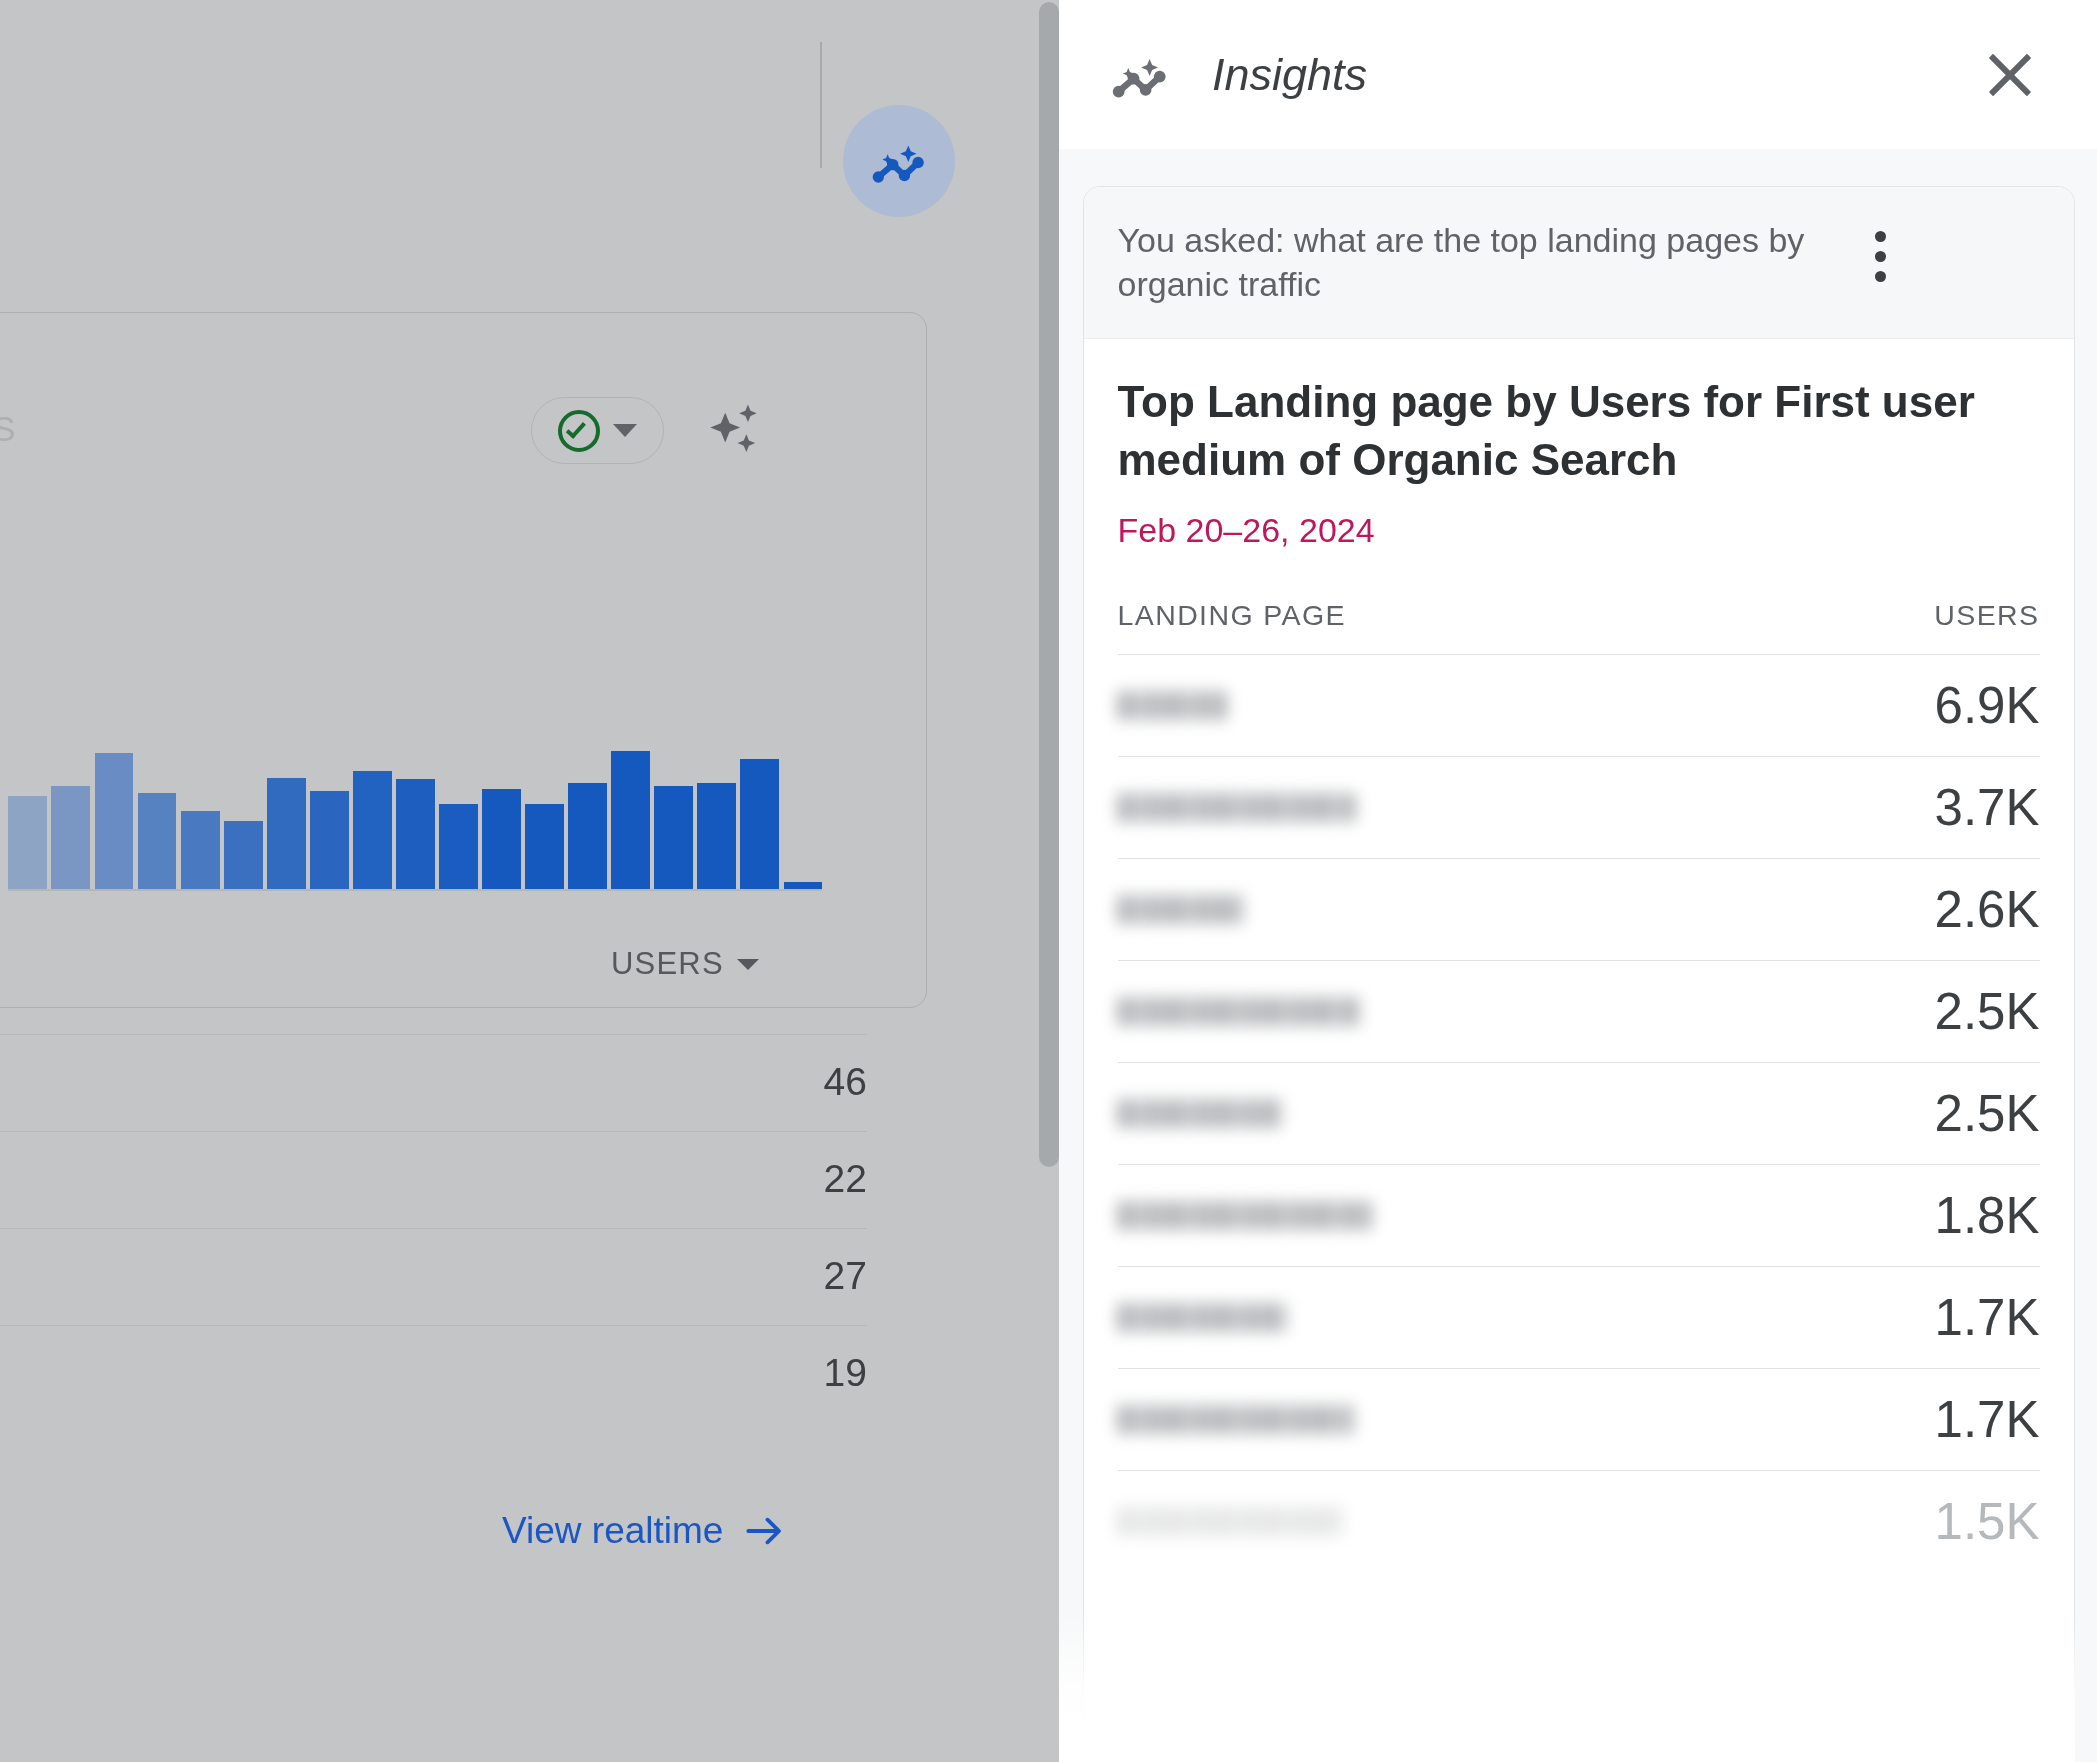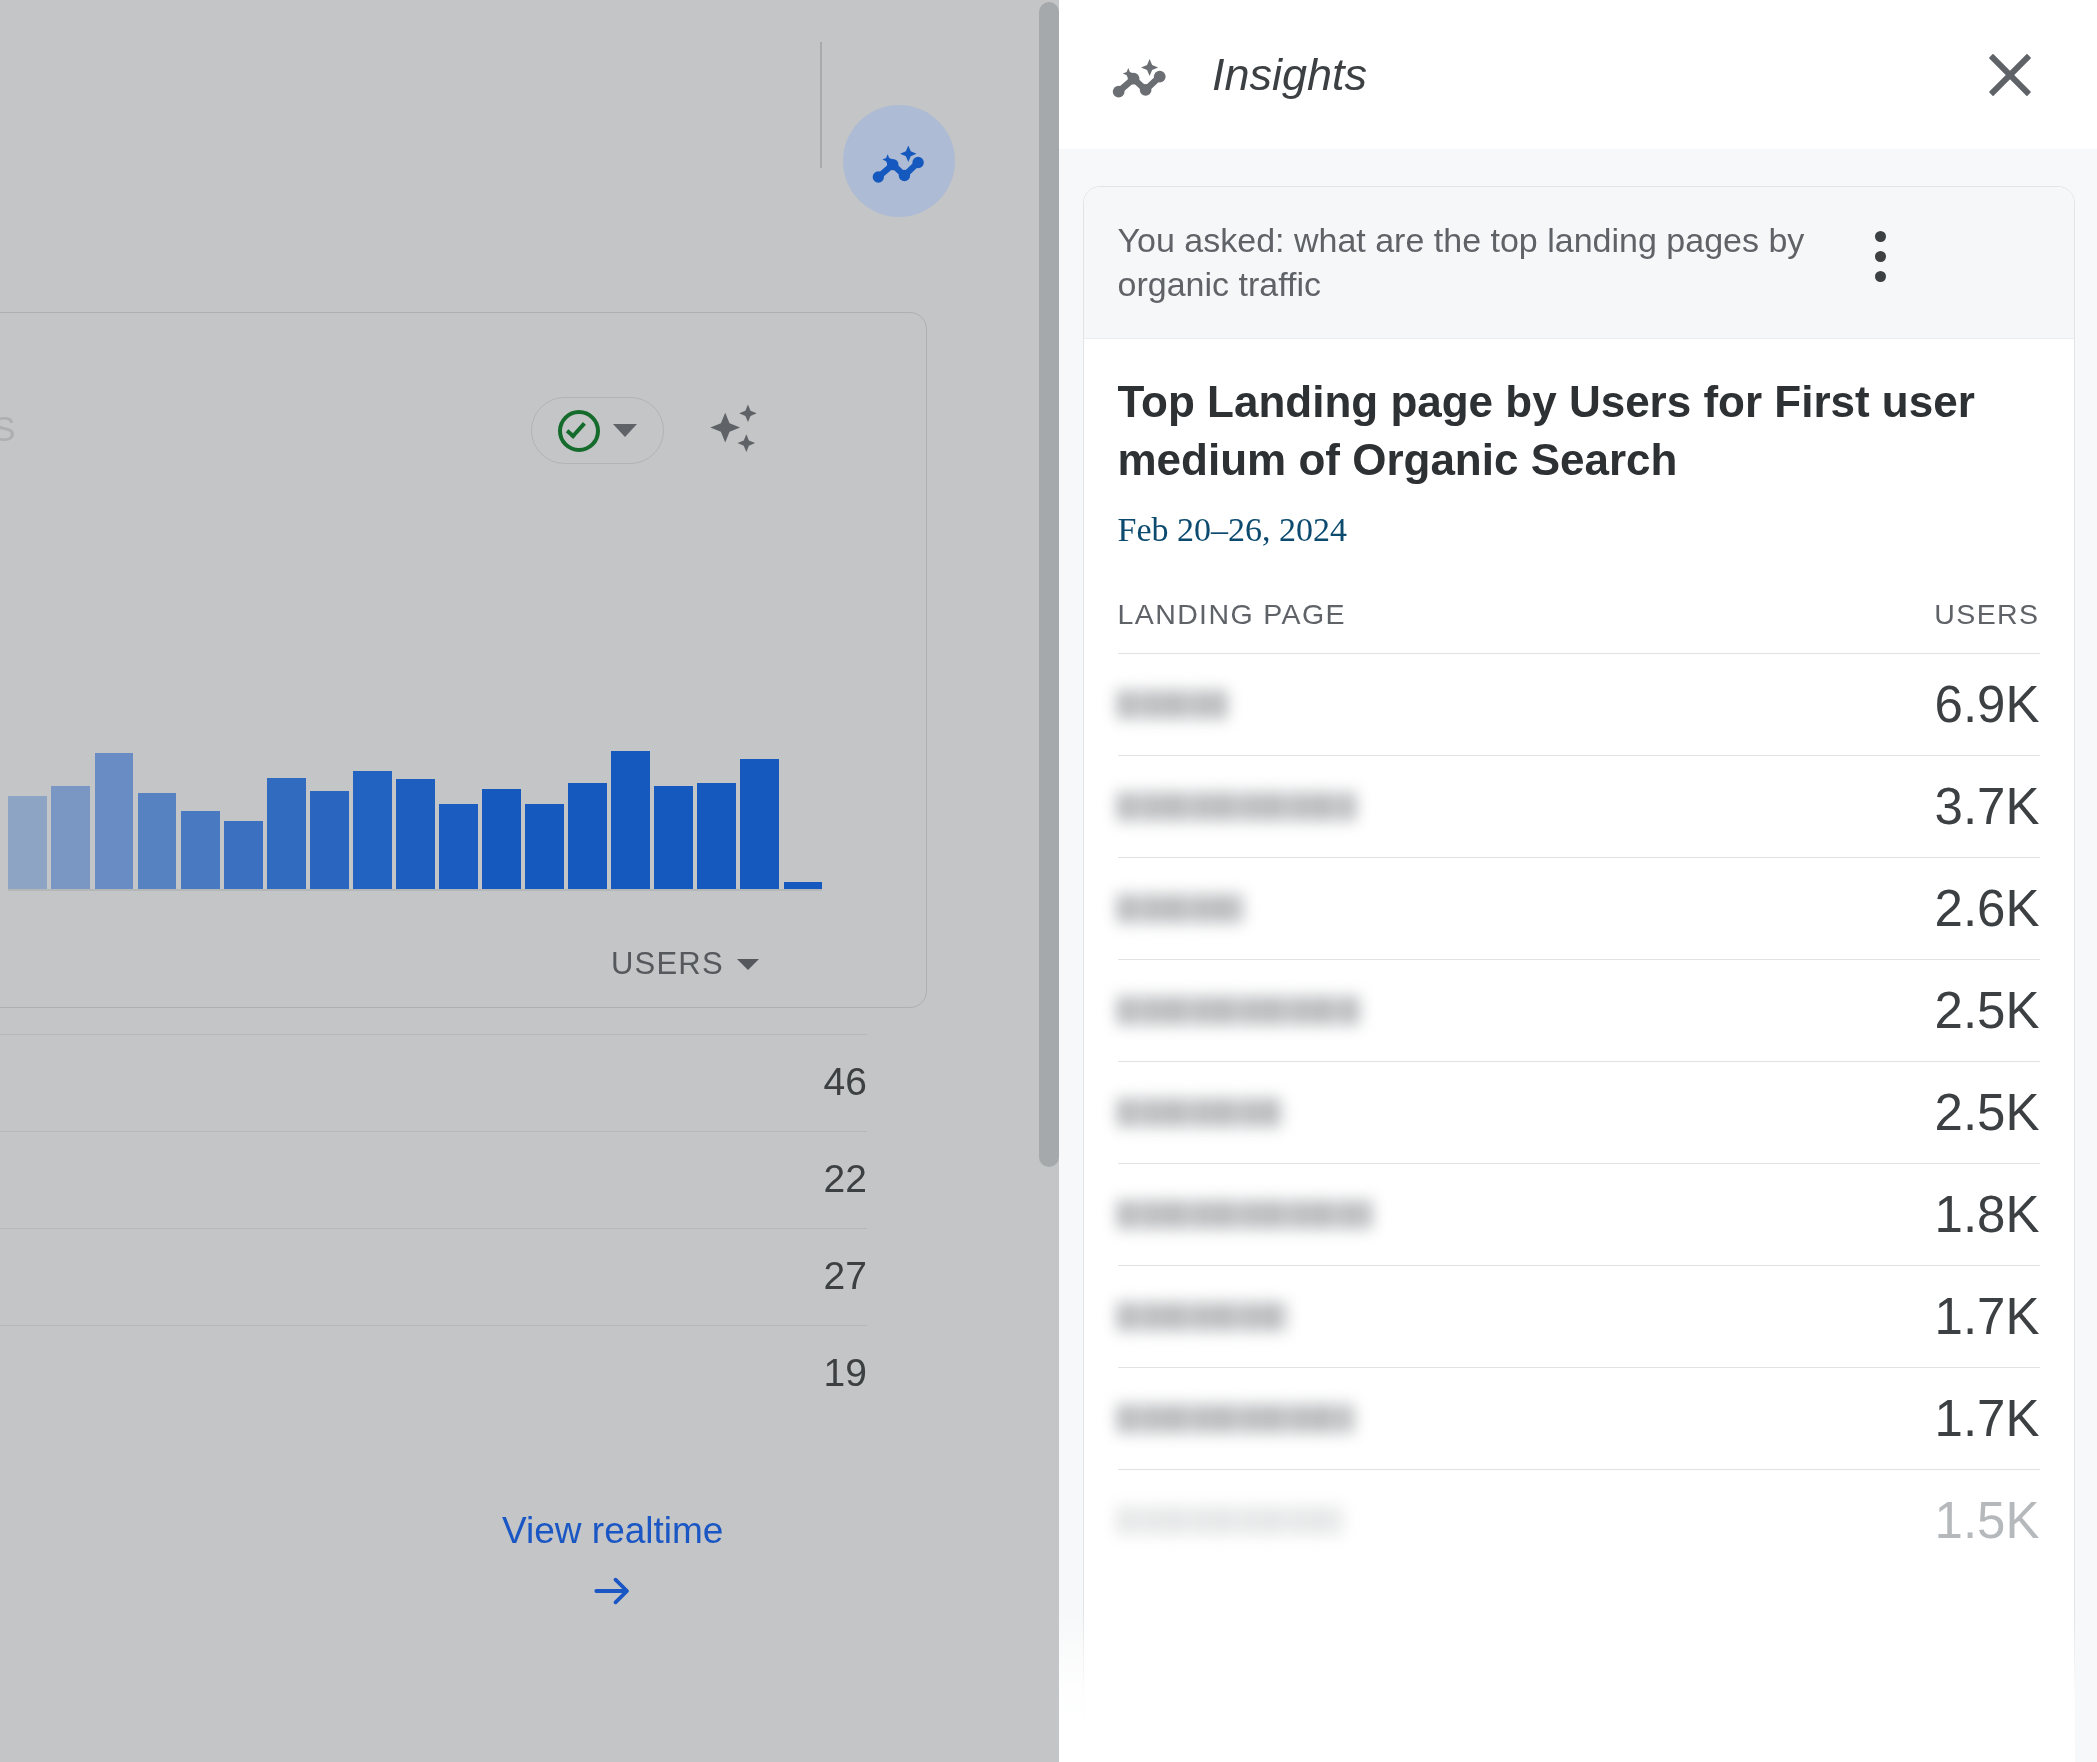--- a/index.html
+++ b/index.html
@@ -152,21 +152,20 @@
     font-size: 39px;
     color: #3c4043;
   }
 
   .view-realtime {
     position: absolute;
     left: 502px; top: 1510px;
     display: flex; align-items: center; gap: 22px;
     font-size: 37px; font-weight: 500;
     color: #1a56c4;
-    flex-direction: column;
   }
   .arrow-right { width: 40px; height: 34px; }
 
   .left-scrollbar {
     position: absolute;
     left: 1039px; top: 1.7px;
     width: 20px;
     height: 1165px;
     border-radius: 10px;
     background: #a6a9ab;
@@ -257,23 +256,22 @@
   .card-main { padding: 34px 34px 0 34px; }
   .ins-title {
     font-size: 44px;
     font-weight: bold;
     line-height: 1.32;
     color: #2d3134;
     margin: 0;
   }
   .ins-date {
     font-size: 34px;
-    color: #0c4a6e;
+    color: #be185d;
     margin-top: 22px;
-    font-family: Liberation Serif, serif;
   }
 
   .ins-table { margin-top: 49px; }
   .ins-thead {
     display: flex;
     align-items: flex-end;
     justify-content: space-between;
     font-size: 28.5px;
     font-weight: 500;
     letter-spacing: 1.4px;

